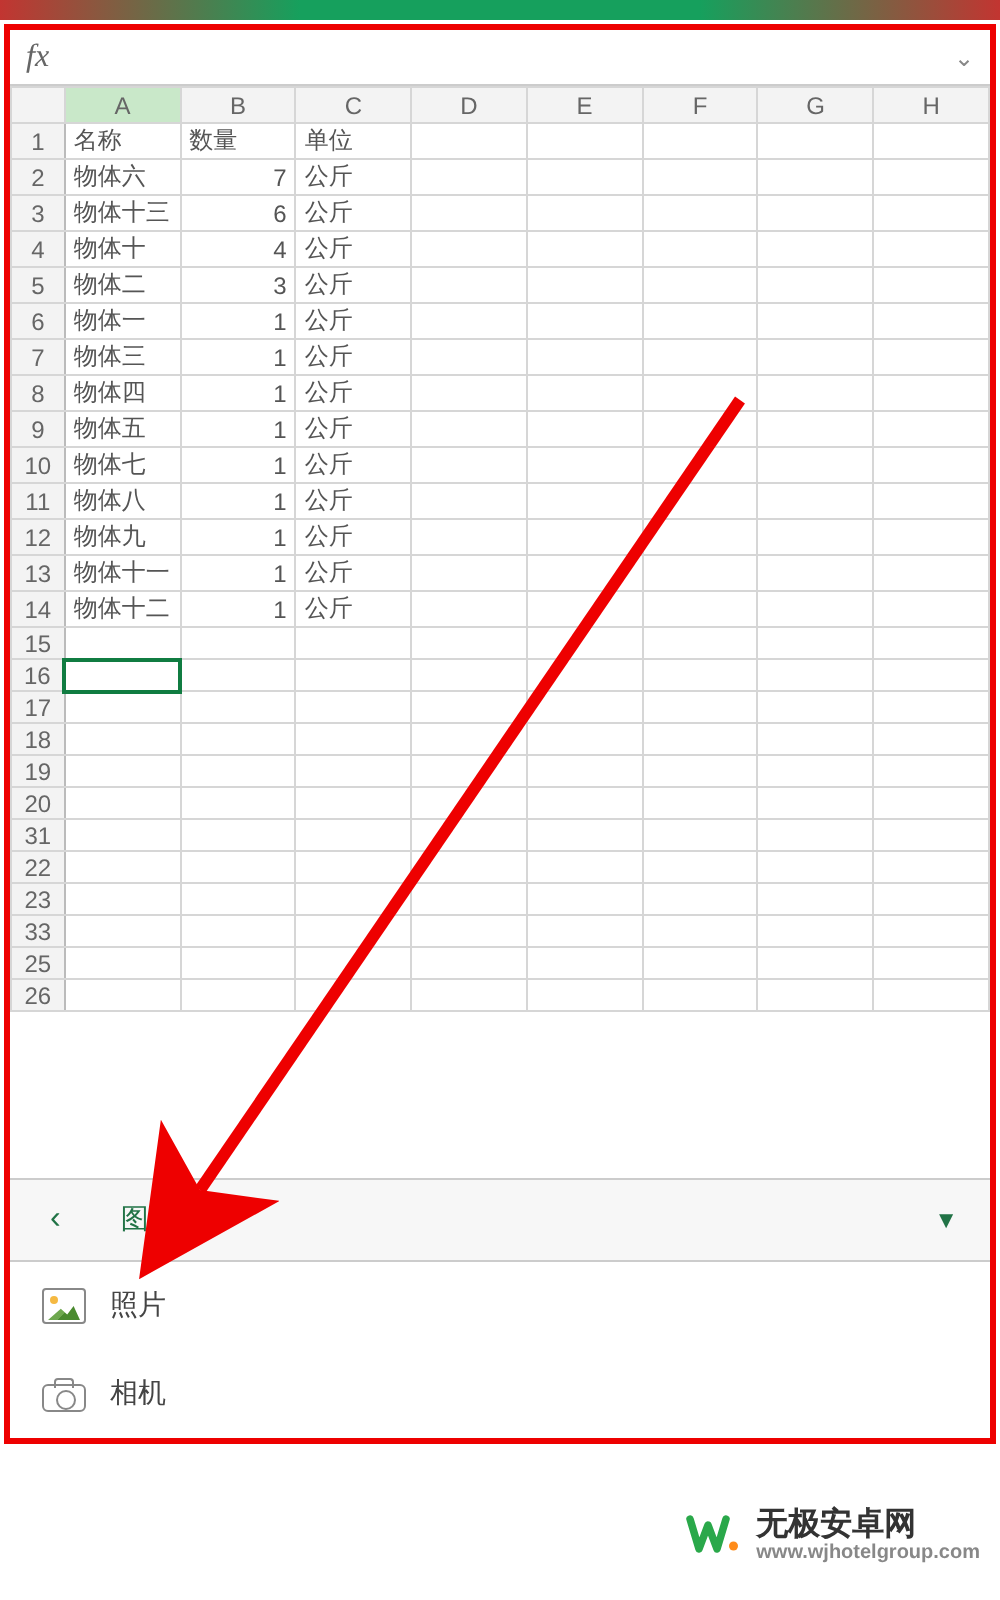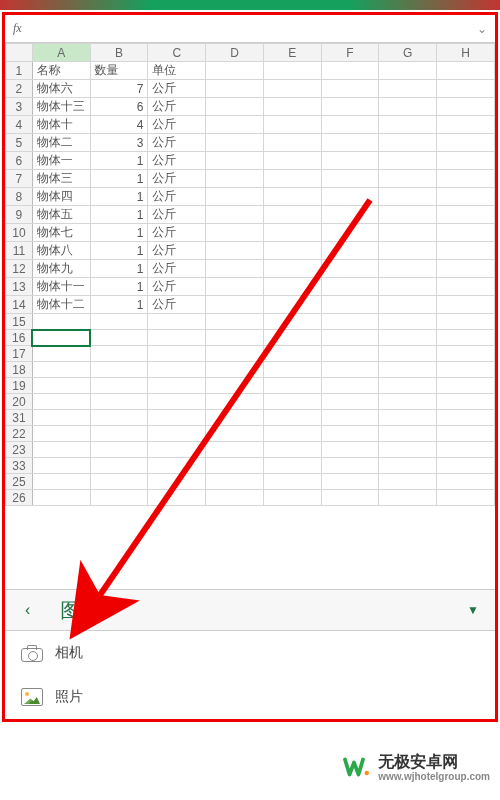--- a/index.html
+++ b/index.html
@@ -27,21 +27,21 @@
       display: flex;
       align-items: center;
       height: 28px;
       border-bottom: 1px solid #ccc;
       padding: 0 8px;
     }
     .fx {
       font-style: italic;
       font-family: serif;
       color: #666;
-      font-size: 12px;
+      font-size: 16px;
     }
     .fx-input {
       flex: 1;
       border: none;
       outline: none;
       font-size: 13px;
       padding-left: 6px;
     }
     .chevron {
       color: #888;
@@ -105,21 +105,21 @@
       background: #f7f7f7;
       padding: 0 10px;
     }
     .ribbon-back {
       color: #217346;
       font-size: 16px;
       padding: 0 10px;
     }
     .ribbon-label {
       color: #217346;
-      font-size: 20px;
+      font-size: 14px;
       padding: 0 20px;
     }
     .ribbon-spacer { flex: 1; }
     .ribbon-drop {
       color: #217346;
       font-size: 12px;
       padding: 0 6px;
     }
     .menu-item {
       display: flex;
@@ -536,27 +536,27 @@
   <div style="flex:1"></div>
 
   <div class="ribbon-row">
     <span class="ribbon-back">‹</span>
     <span class="ribbon-label">图片</span>
     <span class="ribbon-spacer"></span>
     <span class="ribbon-drop">▼</span>
   </div>
 
   <div class="menu-item">
+    <span class="menu-icon photo-icon"></span>
+    <span>照片</span>
+  </div>
+
+  <div class="menu-item">
     <span class="menu-icon camera-icon"></span>
     <span>相机</span>
-  </div>
-
-  <div class="menu-item">
-    <span class="menu-icon photo-icon"></span>
-    <span>照片</span>
   </div>
 
 </div>
 
 <div class="selection-handles">
   
   
 </div>
 
 <svg class="arrow-overlay" width="480" height="620">

